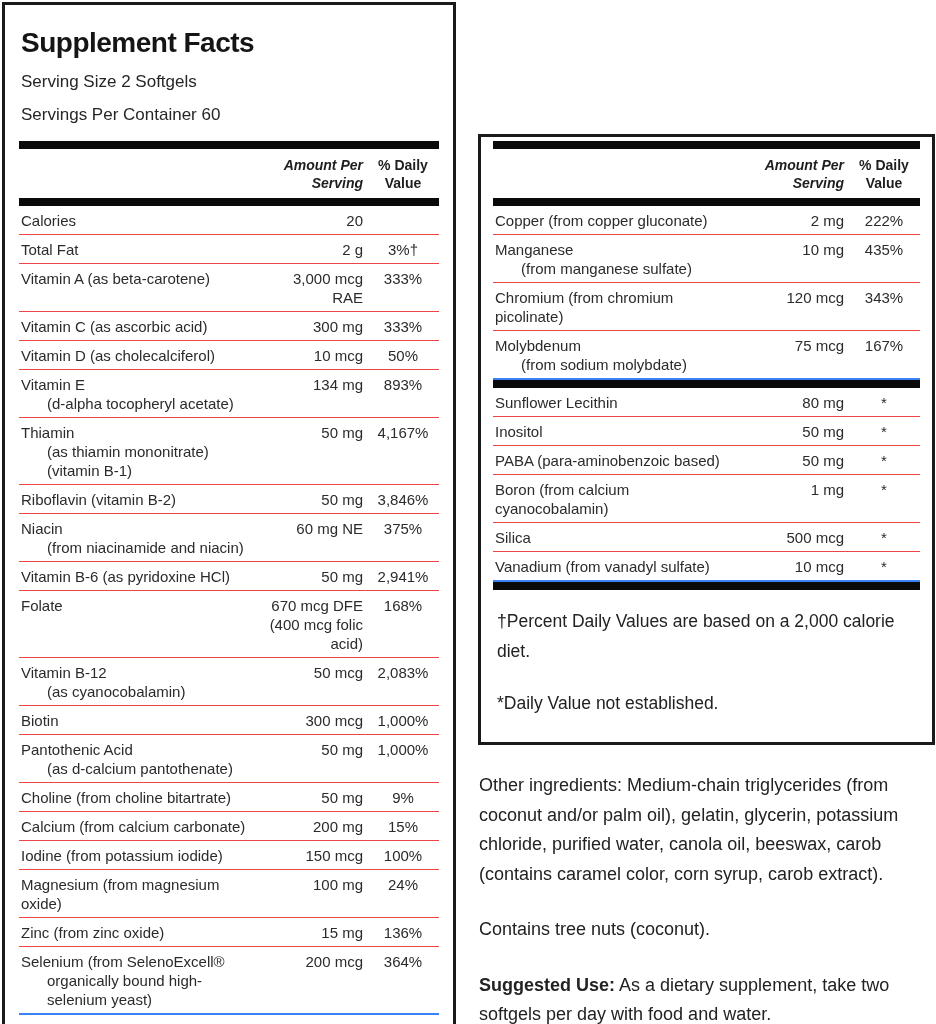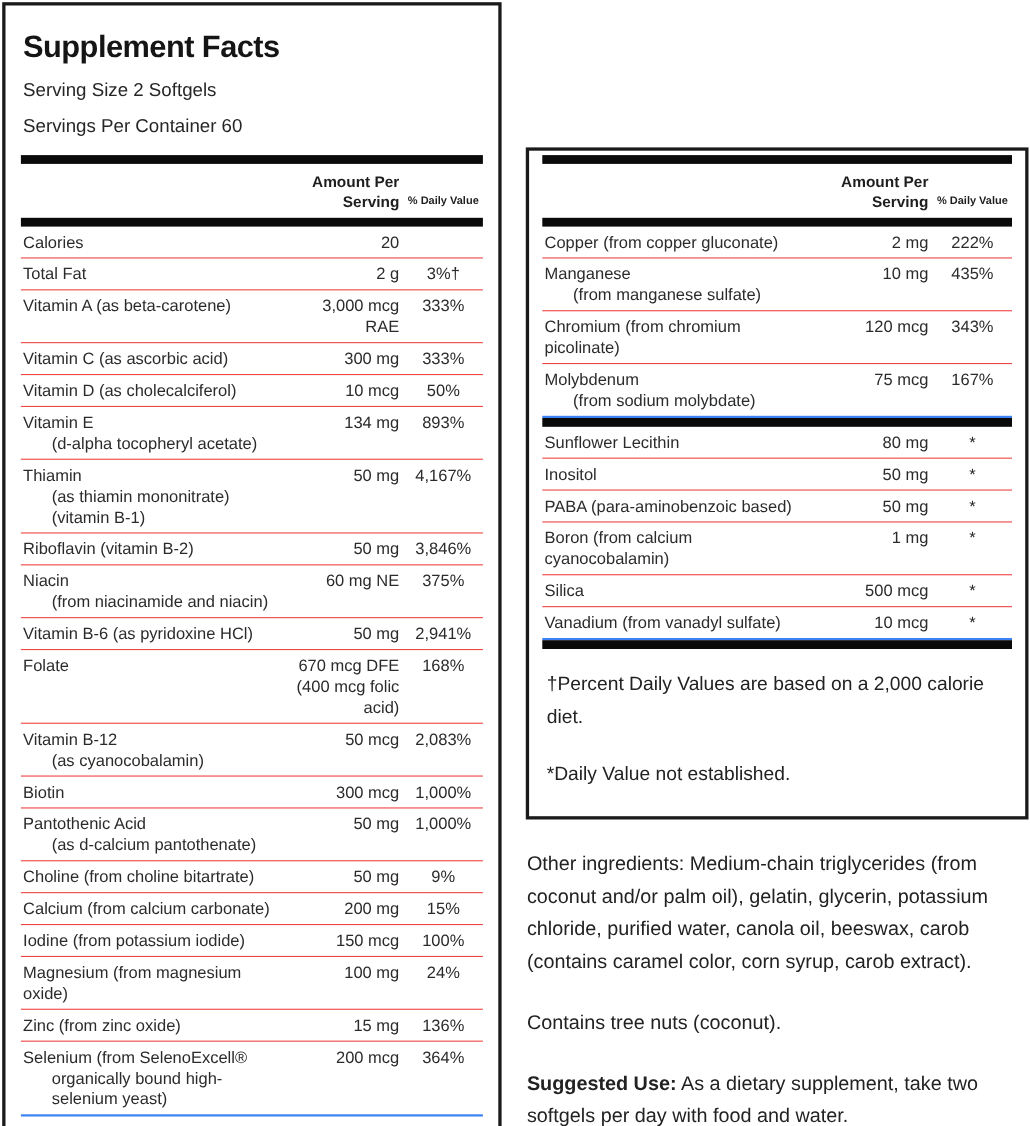--- a/index.html
+++ b/index.html
@@ -20,22 +20,22 @@
   .serving-line { font-size:17px; margin:13px 0 0 2px; color:#262626; }
 
   
   .bar { height:8px; background:#0a0a0a; border:none; }
   .bar.top-gap { margin-top:16px; }
 
   
   .thead { display:flex; justify-content:flex-end; align-items:flex-end;
            padding:7px 0 6px 0; }
   .thead .h-amount { width:95px; text-align:right; font-weight:700; font-size:14px;
-                     line-height:18px; color:#1e1e1e; }
-  .thead .h-dv { width:72px; text-align:center; font-weight:700; font-size:10px;
+                     line-height:18px; color:#1e1e1e;font-style:italic; }
+  .thead .h-dv { width:72px; text-align:center; font-weight:700; font-size:14px;
                  line-height:18px; color:#1e1e1e; margin-left:4px; }
 
   
   .rows .row { display:flex; align-items:flex-start; padding:5px 0 4px 0;
                border-bottom:1px solid #ef4444; }
   .rows .row:last-child { border-bottom:2px solid #3b82f6; }
   .cell-name { flex:1 1 auto; font-size:15px; line-height:19px; padding-left:2px;
                padding-right:14px; color:#2b2b2b; }
   .cell-name .sub { padding-left:26px; }
   .cell-amt { width:95px; flex:0 0 95px; text-align:right; font-size:15px;

